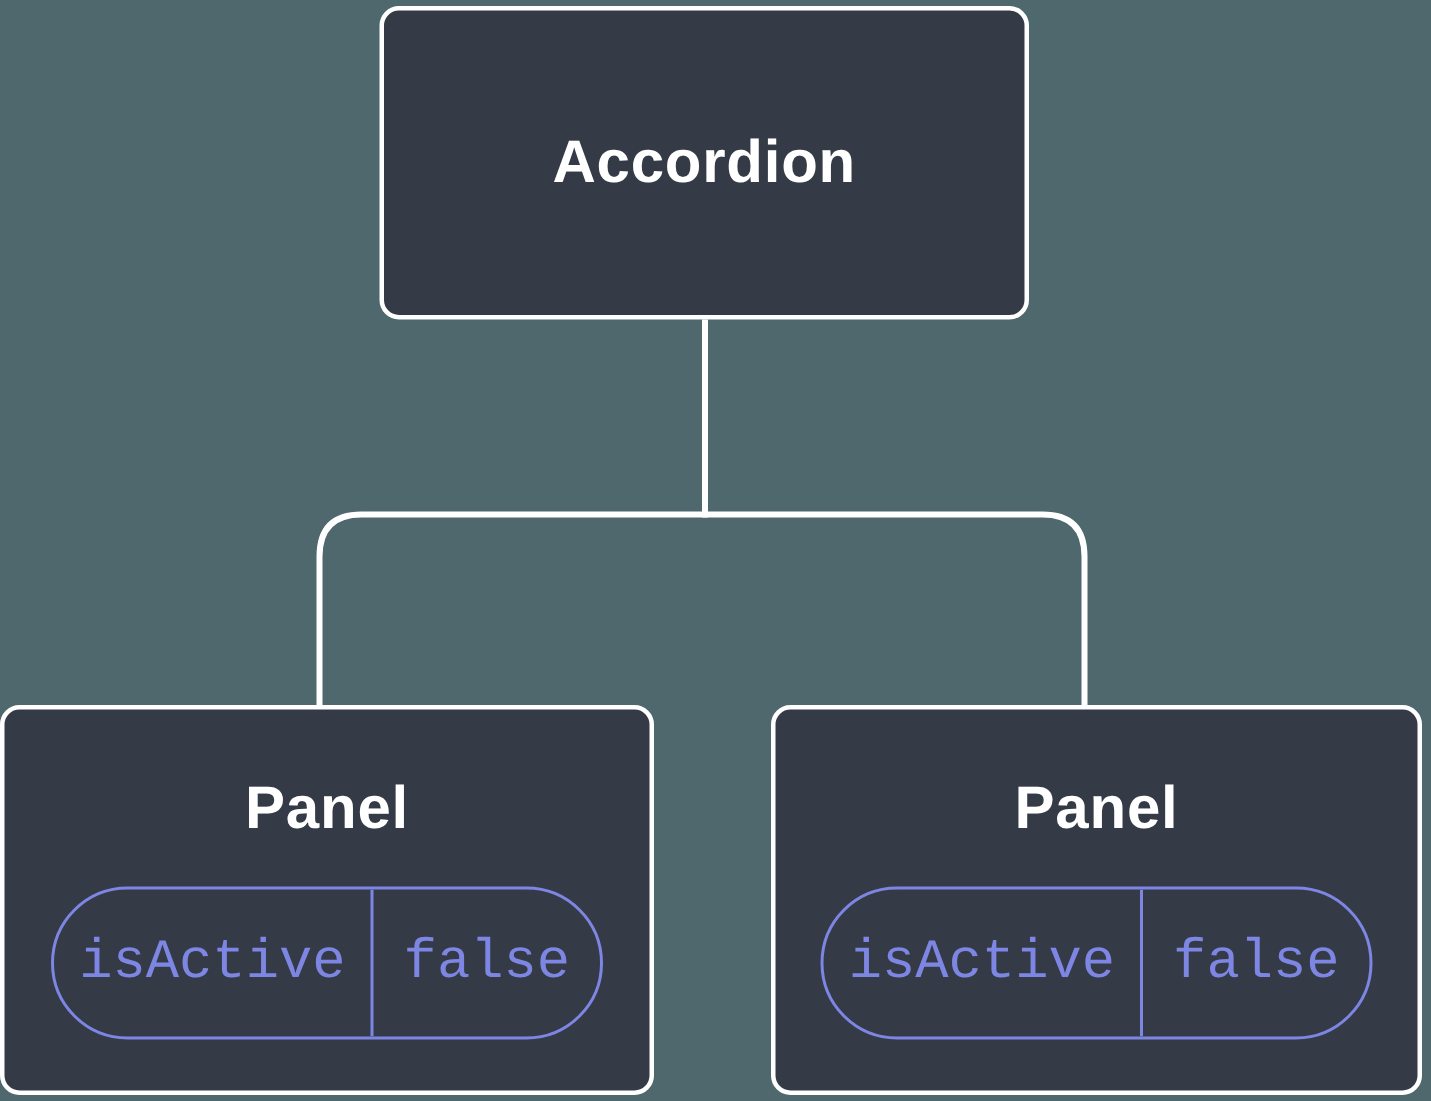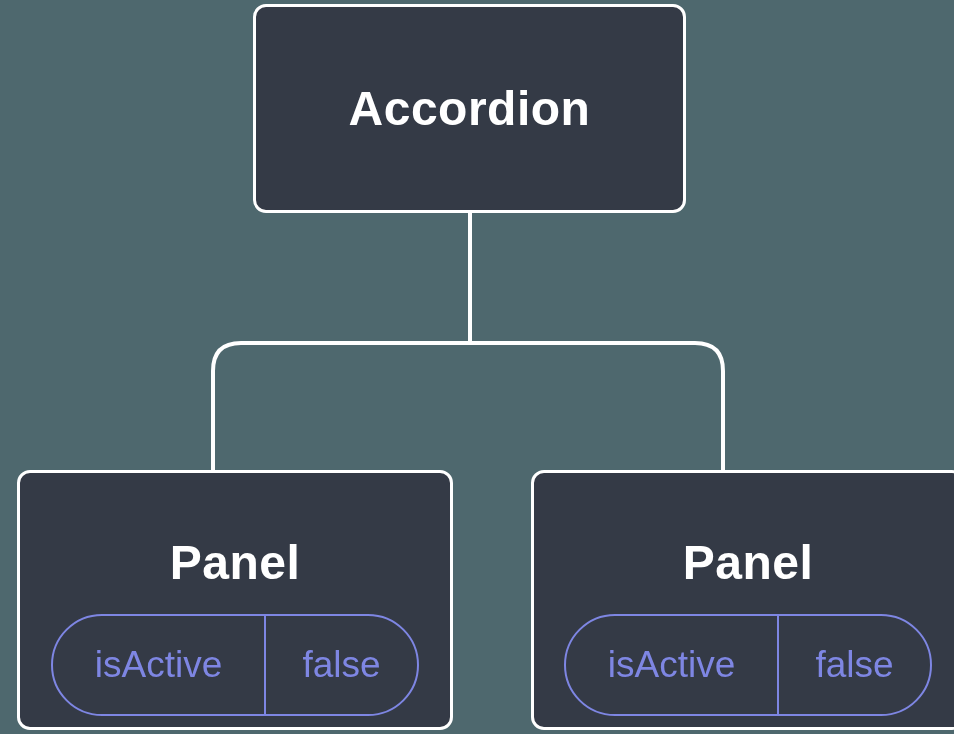--- a/index.html
+++ b/index.html
@@ -34,32 +34,31 @@
   }
   .node-root {
     left: 253px; top: 4px;
     width: 433px; height: 209px;
     display: flex;
     align-items: center;
     justify-content: center;
   }
   .node-title {
     color: var(--title-text);
-    font-size: 48px;
+    font-size: 40px;
     font-weight: 600;
     letter-spacing: 0.5px;
   }
   .node-panel {
     top: 470px;
     height: 260px;
     display: flex;
     flex-direction: column;
     align-items: center;
-    padding-top: 61px;
-    margin-left: 17px;
+    padding-top: 38px;
   }
   .node-panel-left  { left: 0px;   width: 436px; }
   .node-panel-right { left: 514px; width: 434px; }
   .panel-title-row {
     height: 56px;
     display: flex;
     align-items: center;
   }
   .state-pill {
     margin-top: 24px;
@@ -70,20 +69,21 @@
     align-items: stretch;
     overflow: hidden;
   }
   .pill-cell {
     display: flex;
     align-items: center;
     justify-content: center;
     color: var(--state-accent);
     font-size: 37px;
     font-weight: 400;
+    font-family: Liberation Mono, monospace;
   }
   .pill-key {
     flex: 1.4;
     border-right: 2.5px solid var(--state-accent);
   }
   .pill-value { flex: 1; text-align: right; }
 </style>
 </head>
 <body>
 

